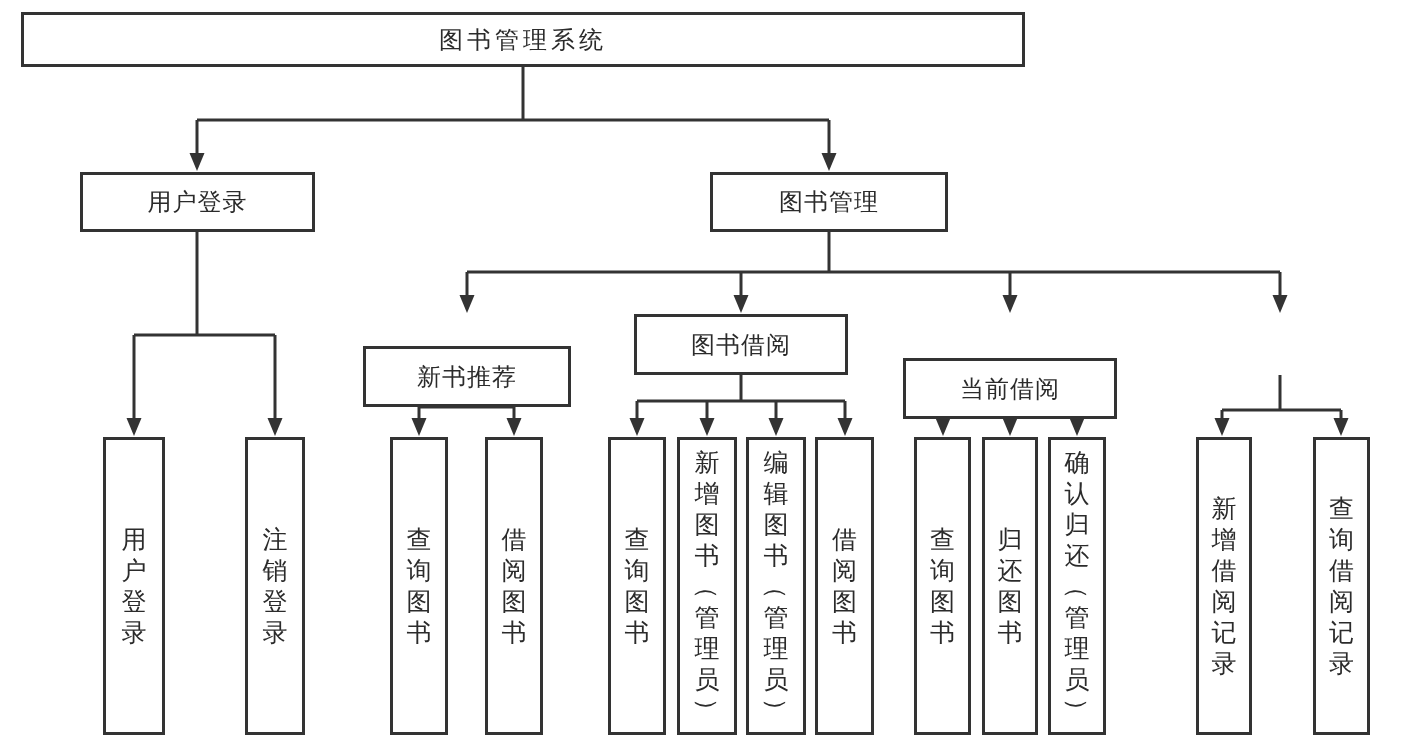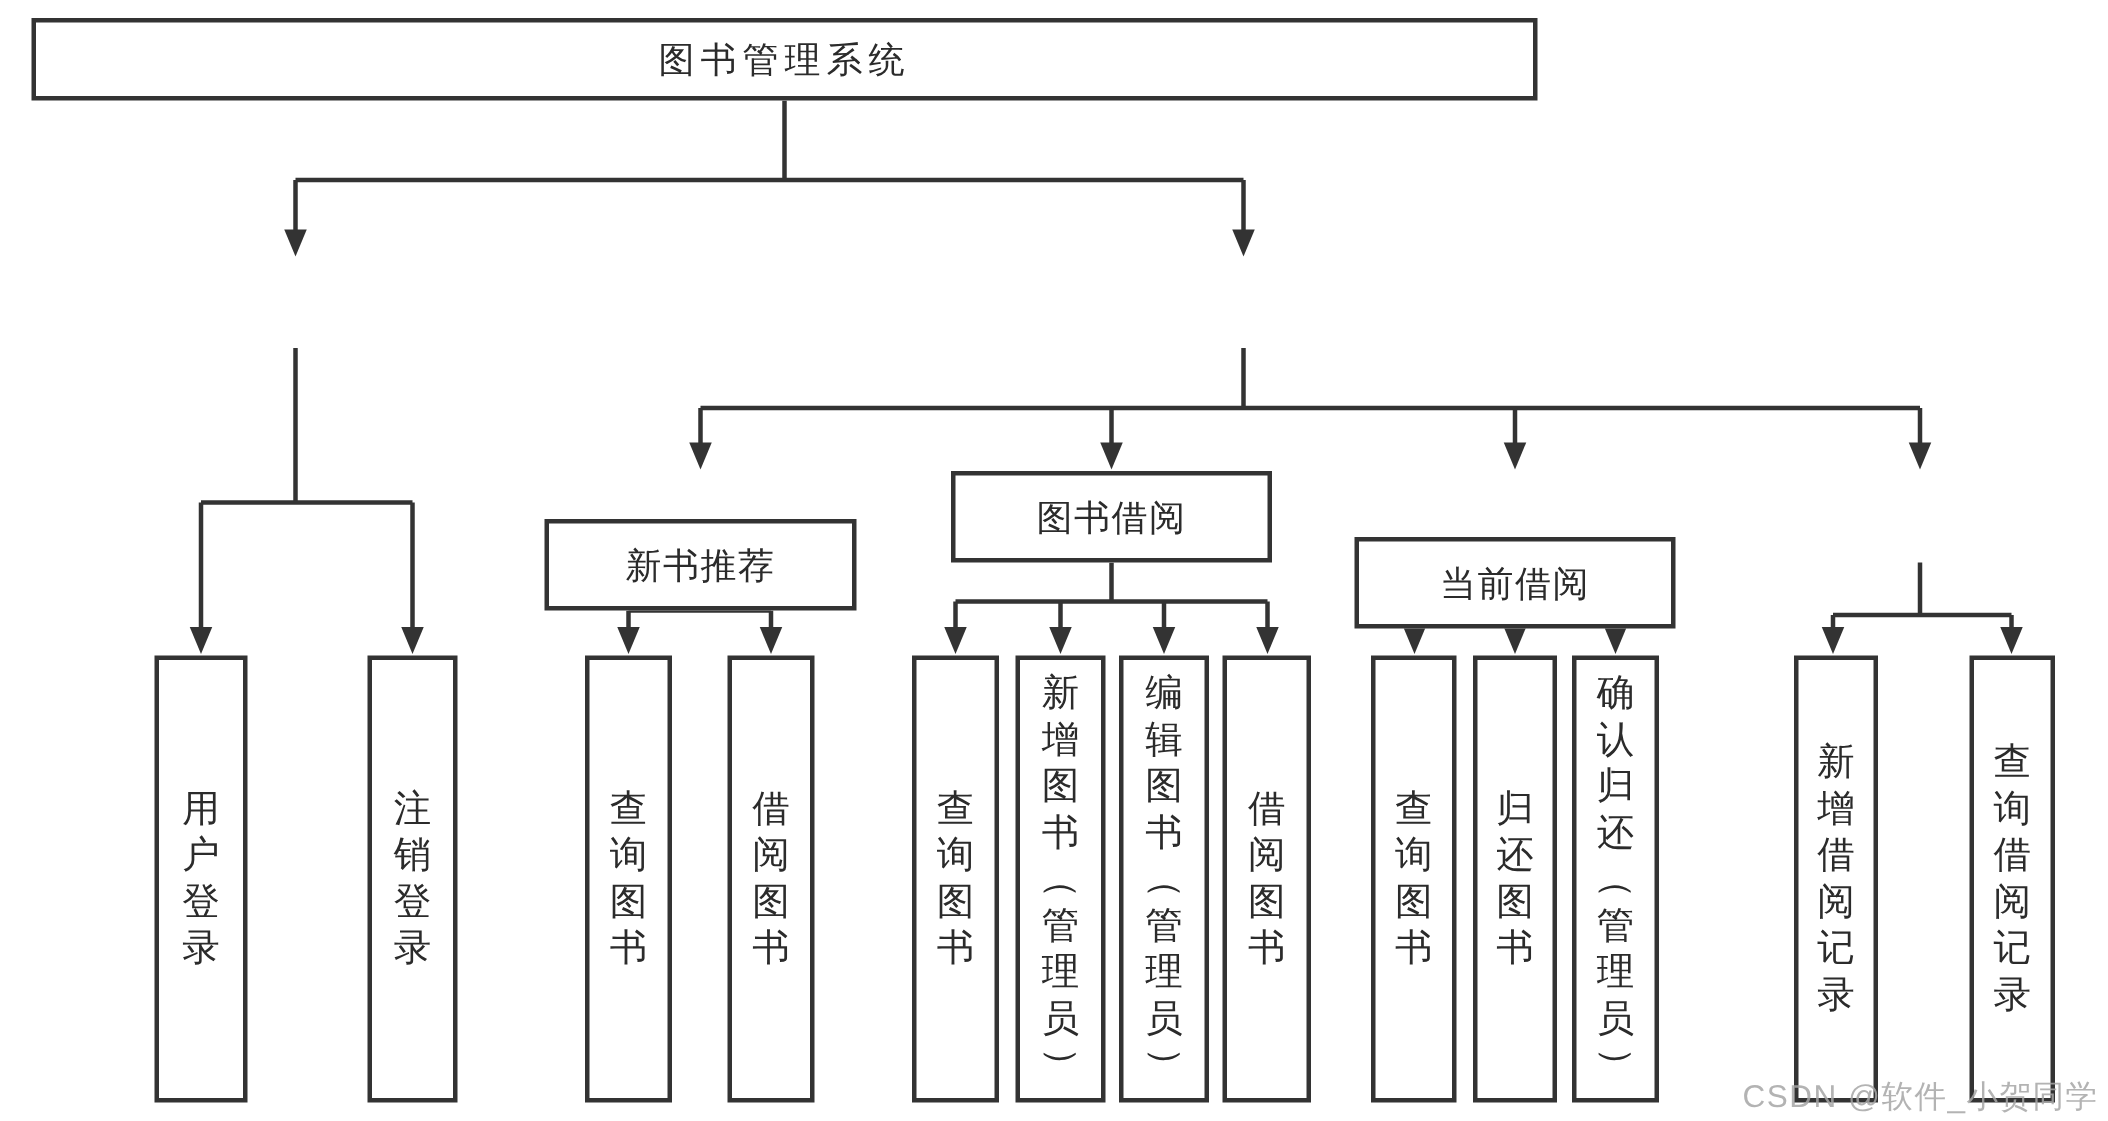--- a/index.html
+++ b/index.html
@@ -134,20 +134,26 @@
       <polygon points="1069.5,418 1084.5,418 1077,436"></polygon>
       <polygon points="1214.5,418 1229.5,418 1222,436"></polygon>
       <polygon points="1333.5,418 1348.5,418 1341,436"></polygon>
     </g>
   </svg>
 
   <div class="node root" style="left:21px; top:12px; width:1004px; height:55px;">
     <span class="hlabel">图书管理系统</span>
   </div>
 
+  <div class="node" style="left:80px; top:172px; width:235px; height:60px;">
+    <span class="hlabel">用户登录</span>
+  </div>
+  <div class="node" style="left:710px; top:172px; width:238px; height:60px;">
+    <span class="hlabel">图书管理</span>
+  </div>
 
   <div class="node" style="left:363px; top:314px; width:208px; height:61px;margin-top:32px;">
     <span class="hlabel">新书推荐</span>
   </div>
   <div class="node" style="left:634px; top:314px; width:214px; height:61px;">
     <span class="hlabel">图书借阅</span>
   </div>
   <div class="node" style="left:903px; top:314px; width:214px; height:61px;margin-top:44px;">
     <span class="hlabel">当前借阅</span>
   </div>
@@ -273,15 +279,14 @@
     <div class="vtext">
         <div>查</div>
         <div>询</div>
         <div>借</div>
         <div>阅</div>
         <div>记</div>
         <div>录</div>
       </div>
   </div>
 
-  <div id="watermark">CSDN @软件_小贺同学</div>
 
 </div>
 
 </body></html>

